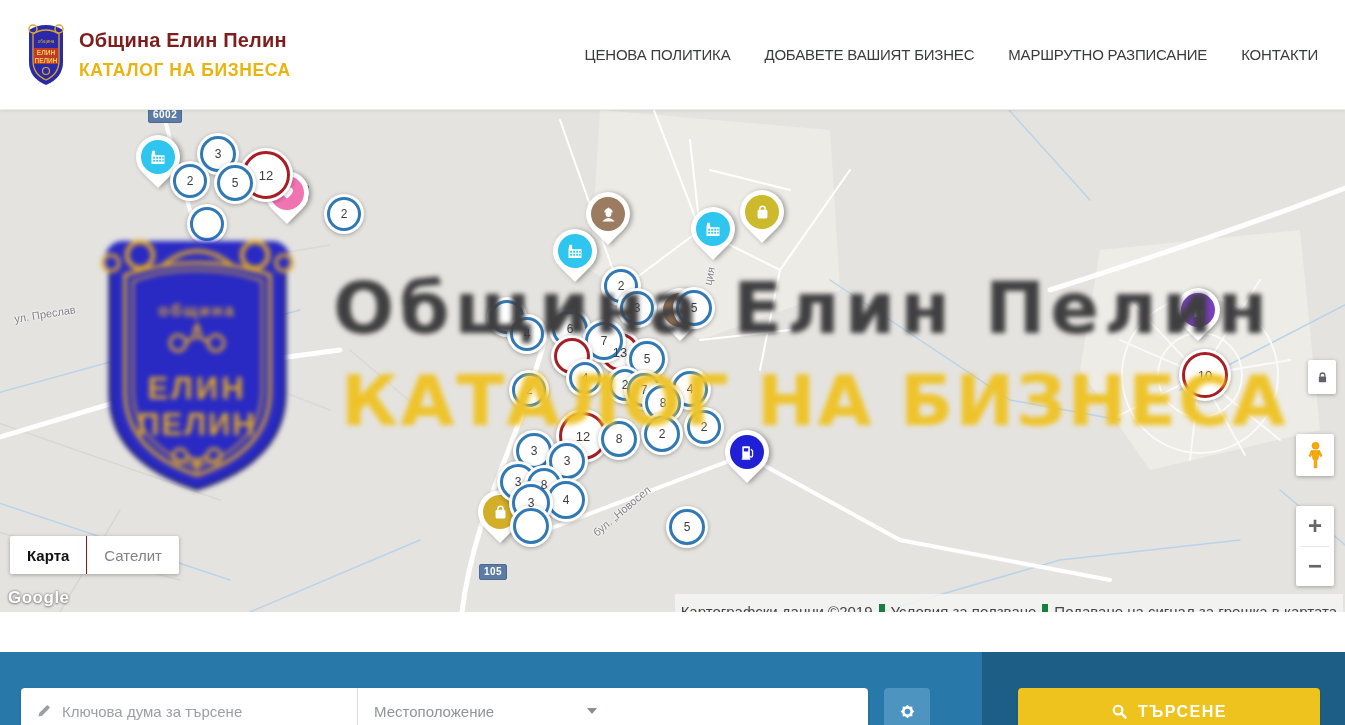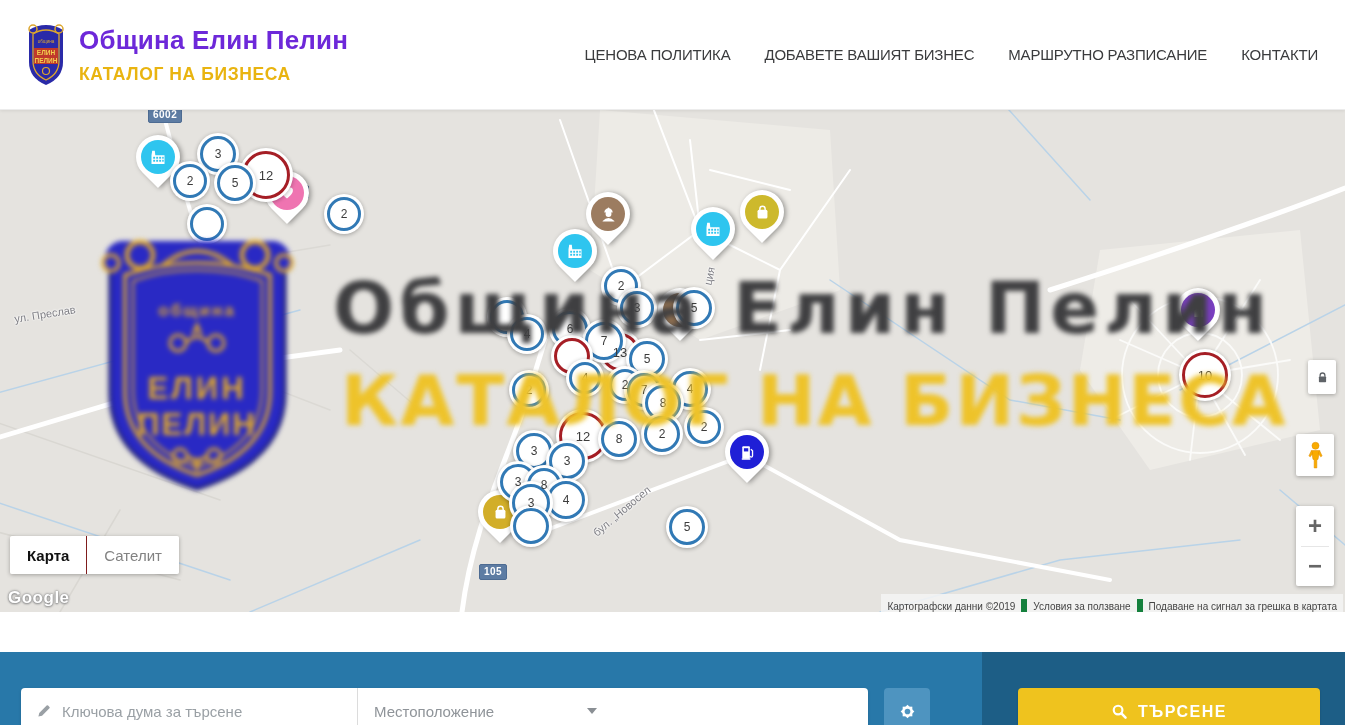--- a/index.html
+++ b/index.html
@@ -4,21 +4,21 @@
 <style>
   * { box-sizing: border-box; margin: 0; padding: 0; }
   html,body { width:1345px; height:725px; overflow:hidden; font-family:"Liberation Sans",sans-serif; background:#fff; }
   .page { position:relative; width:1345px; height:725px; }
 
   
   .header { position:relative; height:110px; background:#fff; border-bottom:1px solid #ececec;
             display:flex; align-items:center; justify-content:space-between; padding:0 25px 0 25px; z-index:20;
             box-shadow:0 1px 3px rgba(0,0,0,.08); }
   .brand { display:flex; align-items:center; gap:12px; cursor:pointer; }
-  .brand-title { font-size:26px; font-weight:bold; color:#6d28d9; letter-spacing:.2px; }
+  .brand-title { font-size:20px; font-weight:bold; color:#7f1d1d; letter-spacing:.2px; }
   .brand-subtitle { font-size:17.5px; font-weight:bold; color:#e9b410; letter-spacing:.6px; margin-top:8px; }
   .nav { display:flex; align-items:center; gap:34px; padding-right:2px; }
   .nav a { text-decoration:none; font-size:15px; font-weight:normal; color:#3a3b3d; letter-spacing:-.2px; white-space:nowrap; cursor:pointer; }
 
   
   .map { position:relative; width:1345px; height:502px; background:#e5e3df; overflow:hidden; }
   .map svg.roads { position:absolute; left:0; top:0; z-index:0; }
 
   .street-label { position:absolute; z-index:1; font-size:11px; color:#7e7e84;
                   text-shadow:0 0 2px #fff,0 0 2px #fff,0 0 3px #fff; white-space:nowrap; }
@@ -55,22 +55,22 @@
              box-shadow:0 1px 4px rgba(0,0,0,.3); border-radius:2px; overflow:hidden; }
   .maptype .mt-btn { background:#fff; height:38px; display:flex; align-items:center; padding:0 17px;
              font-size:15px; cursor:pointer; }
   .maptype .mt-btn.active { font-weight:bold; color:#111; }
   .maptype .mt-btn.inactive { color:#828282; border-left:1px solid #7f1d1d; }
 
   .google-logo { position:absolute; left:8px; top:478px; z-index:6; font-size:17px; font-weight:bold;
              color:#fff; letter-spacing:.5px;
              text-shadow:0 0 2px #8a8a8a,0 0 3px #9a9a9a,0 1px 2px #9a9a9a; cursor:pointer; }
 
-  .attribution { position:absolute; right:2px; top:484px; z-index:6; display:flex; align-items:center;
-             background:rgba(245,245,245,.85); font-size:10px; color:#444; height:25px; }
+  .attribution { position:absolute; right:2px; top:484px; z-index:6; display:flex; align-items:flex-end;
+             background:rgba(245,245,245,.85); font-size:15px; color:#444; height:25px; }
   .attribution span { padding:0 6px; white-space:nowrap; border-left:6px solid #15803d; line-height:15px; }
   .attribution span:first-child { border-left:none; }
 
   .ctl-btn { position:absolute; z-index:6; background:#fff; border-radius:2px;
              box-shadow:0 1px 4px rgba(0,0,0,.3); display:flex; align-items:center; justify-content:center; cursor:pointer; }
   .ctl-lock { left:1308px; top:250px; width:28px; height:34px; }
   .ctl-pegman { left:1296px; top:324px; width:38px; height:42px; }
   .zoomctl { position:absolute; left:1296px; top:396px; width:38px; height:80px; z-index:6; background:#fff;
              border-radius:2px; box-shadow:0 1px 4px rgba(0,0,0,.3); display:flex; flex-direction:column; }
   .zoomctl .zbtn { flex:1; display:flex; align-items:center; justify-content:center; font-size:24px;

